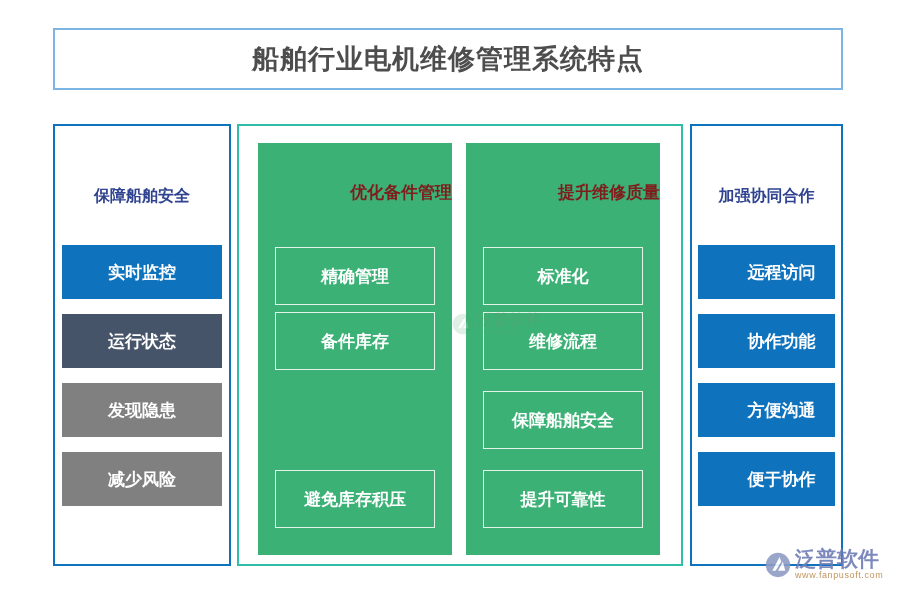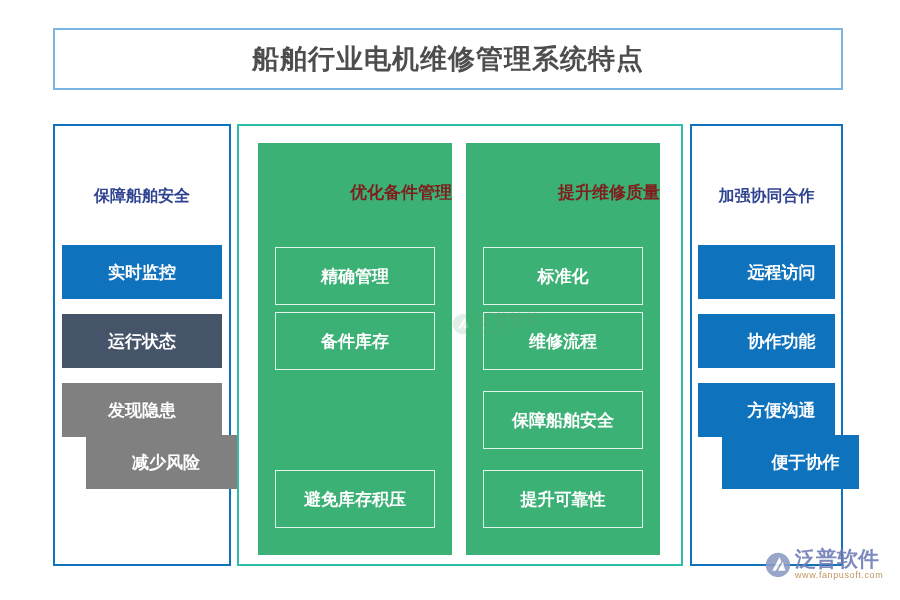--- a/index.html
+++ b/index.html
@@ -80,21 +80,21 @@
     font-size: 17px;
     font-weight: bold;
     white-space: nowrap;
   }
   .side-col.left .chip  { left: 7px;  width: 160px; height: 54px; }
   .side-col.right .chip { left: 6px;  width: 137px; height: 54px; padding-left: 30px; }
 
   .side-col .chip.i0 { top: 119px; }
   .side-col .chip.i1 { top: 188px; }
   .side-col .chip.i2 { top: 257px; }
-  .side-col .chip.i3 { top: 309px; margin-left: 24px; }
+  .side-col .chip.i3 { top: 326px; }
 
   
   .green-wrap {
     position: absolute;
     left: 237px;
     top: 124px;
     width: 446px;
     height: 442px;
     box-sizing: border-box;
     border: 2px solid #2fbfa9;

